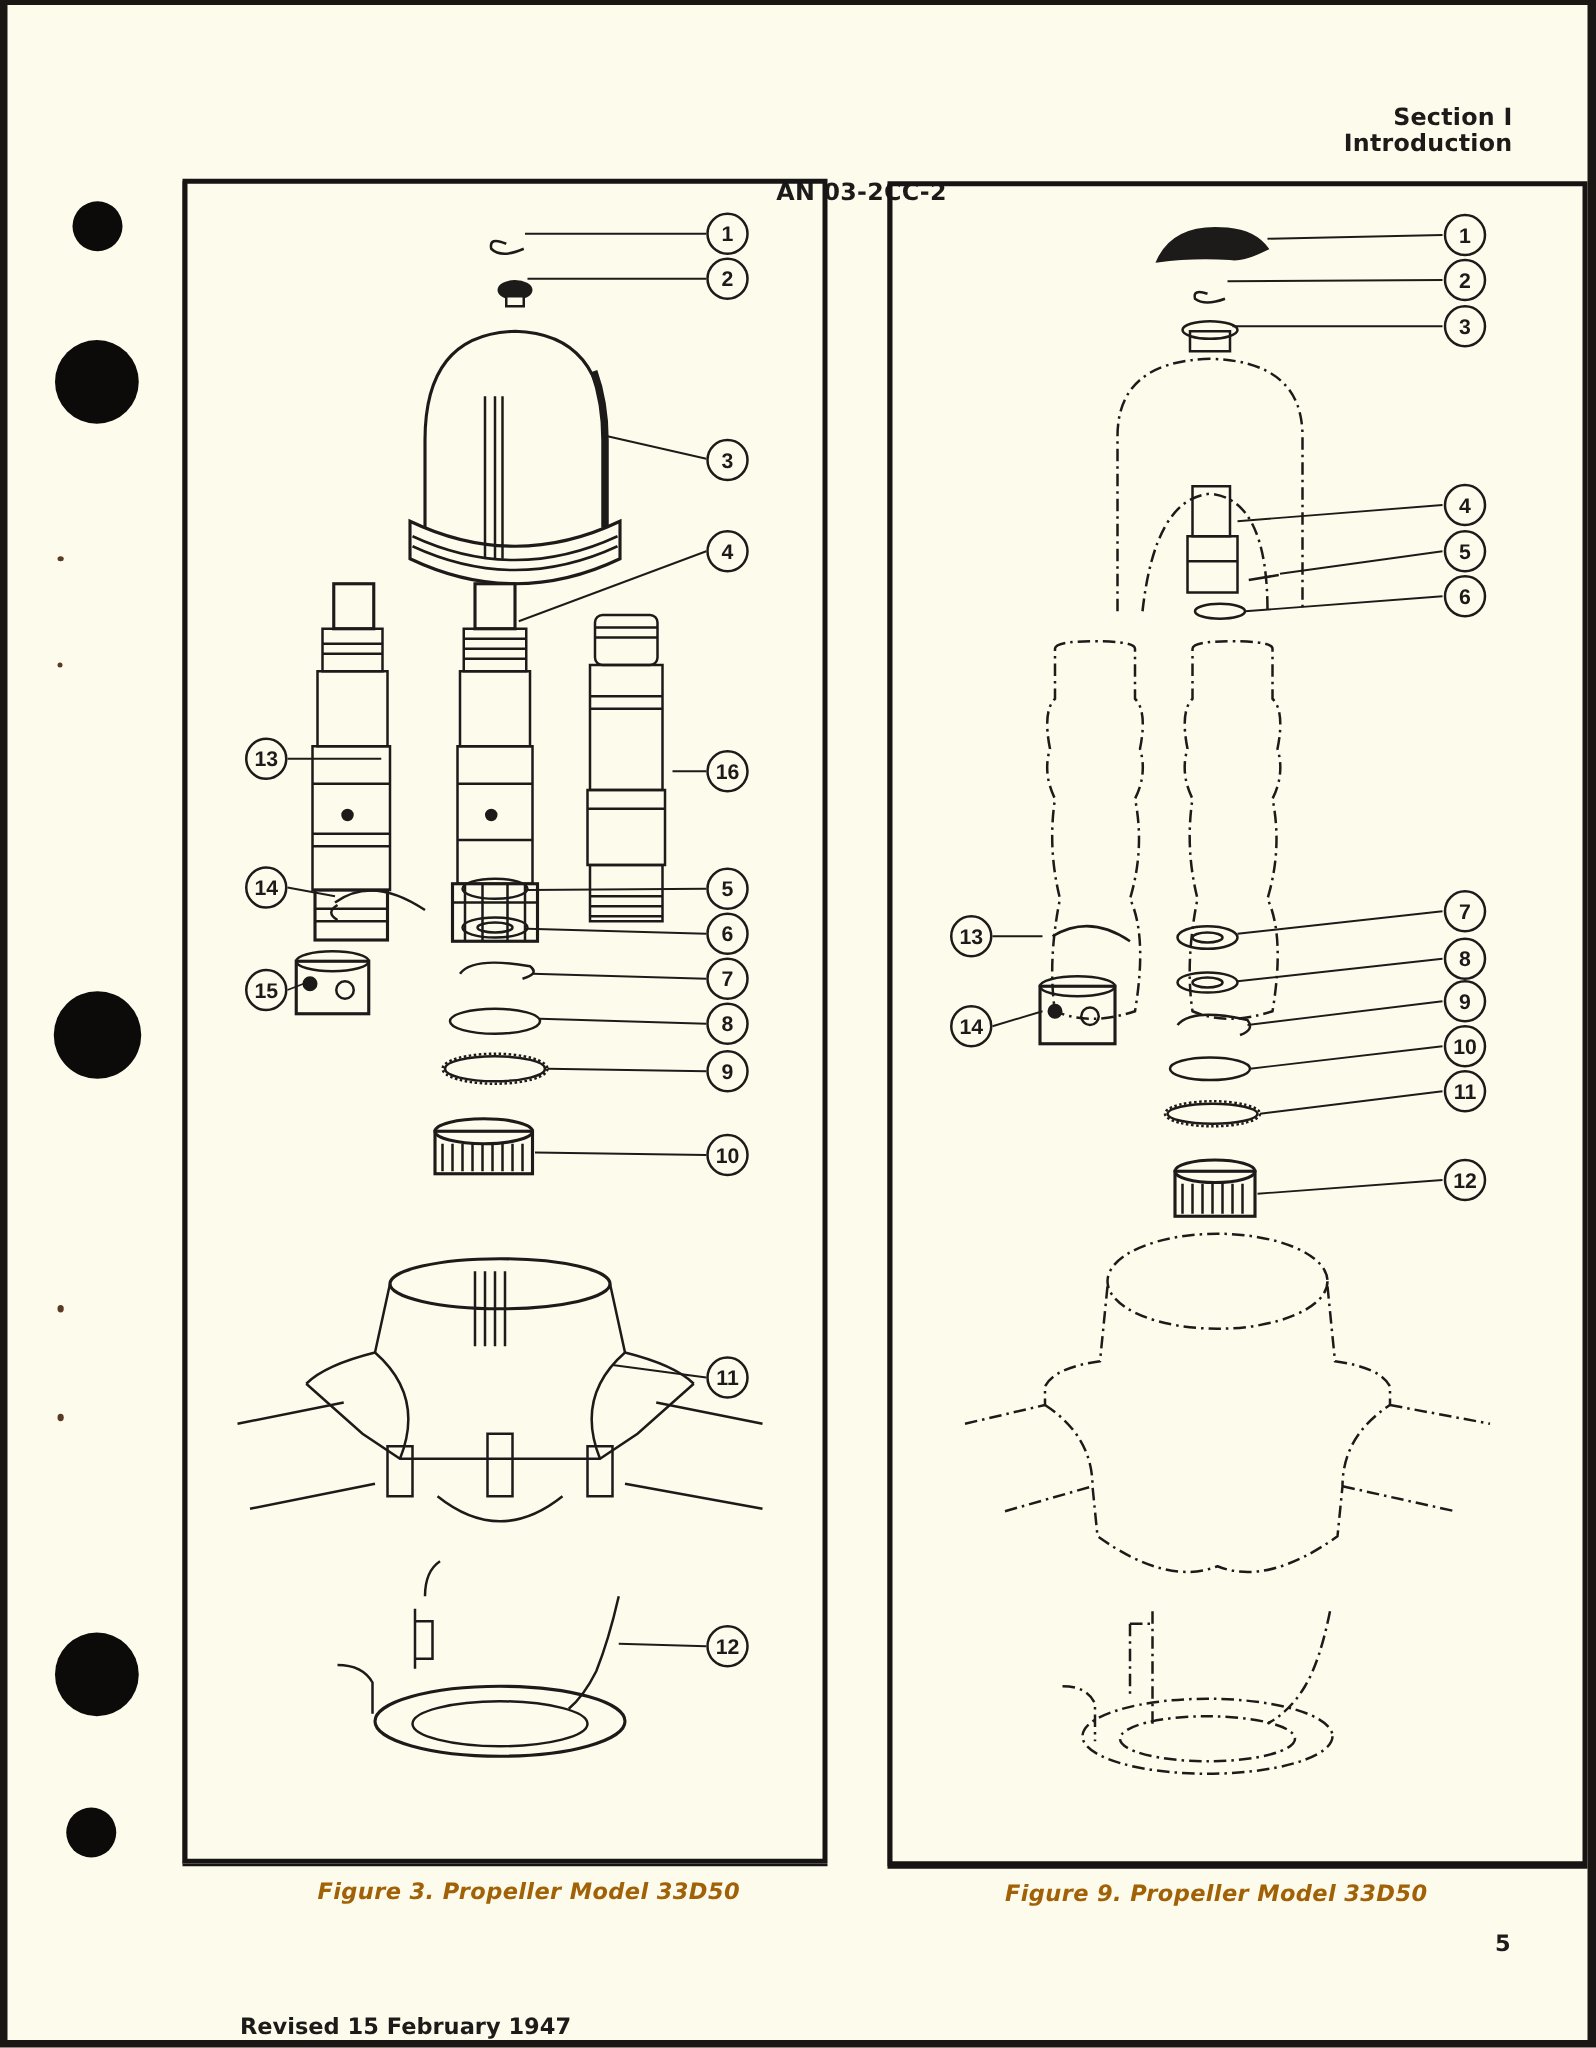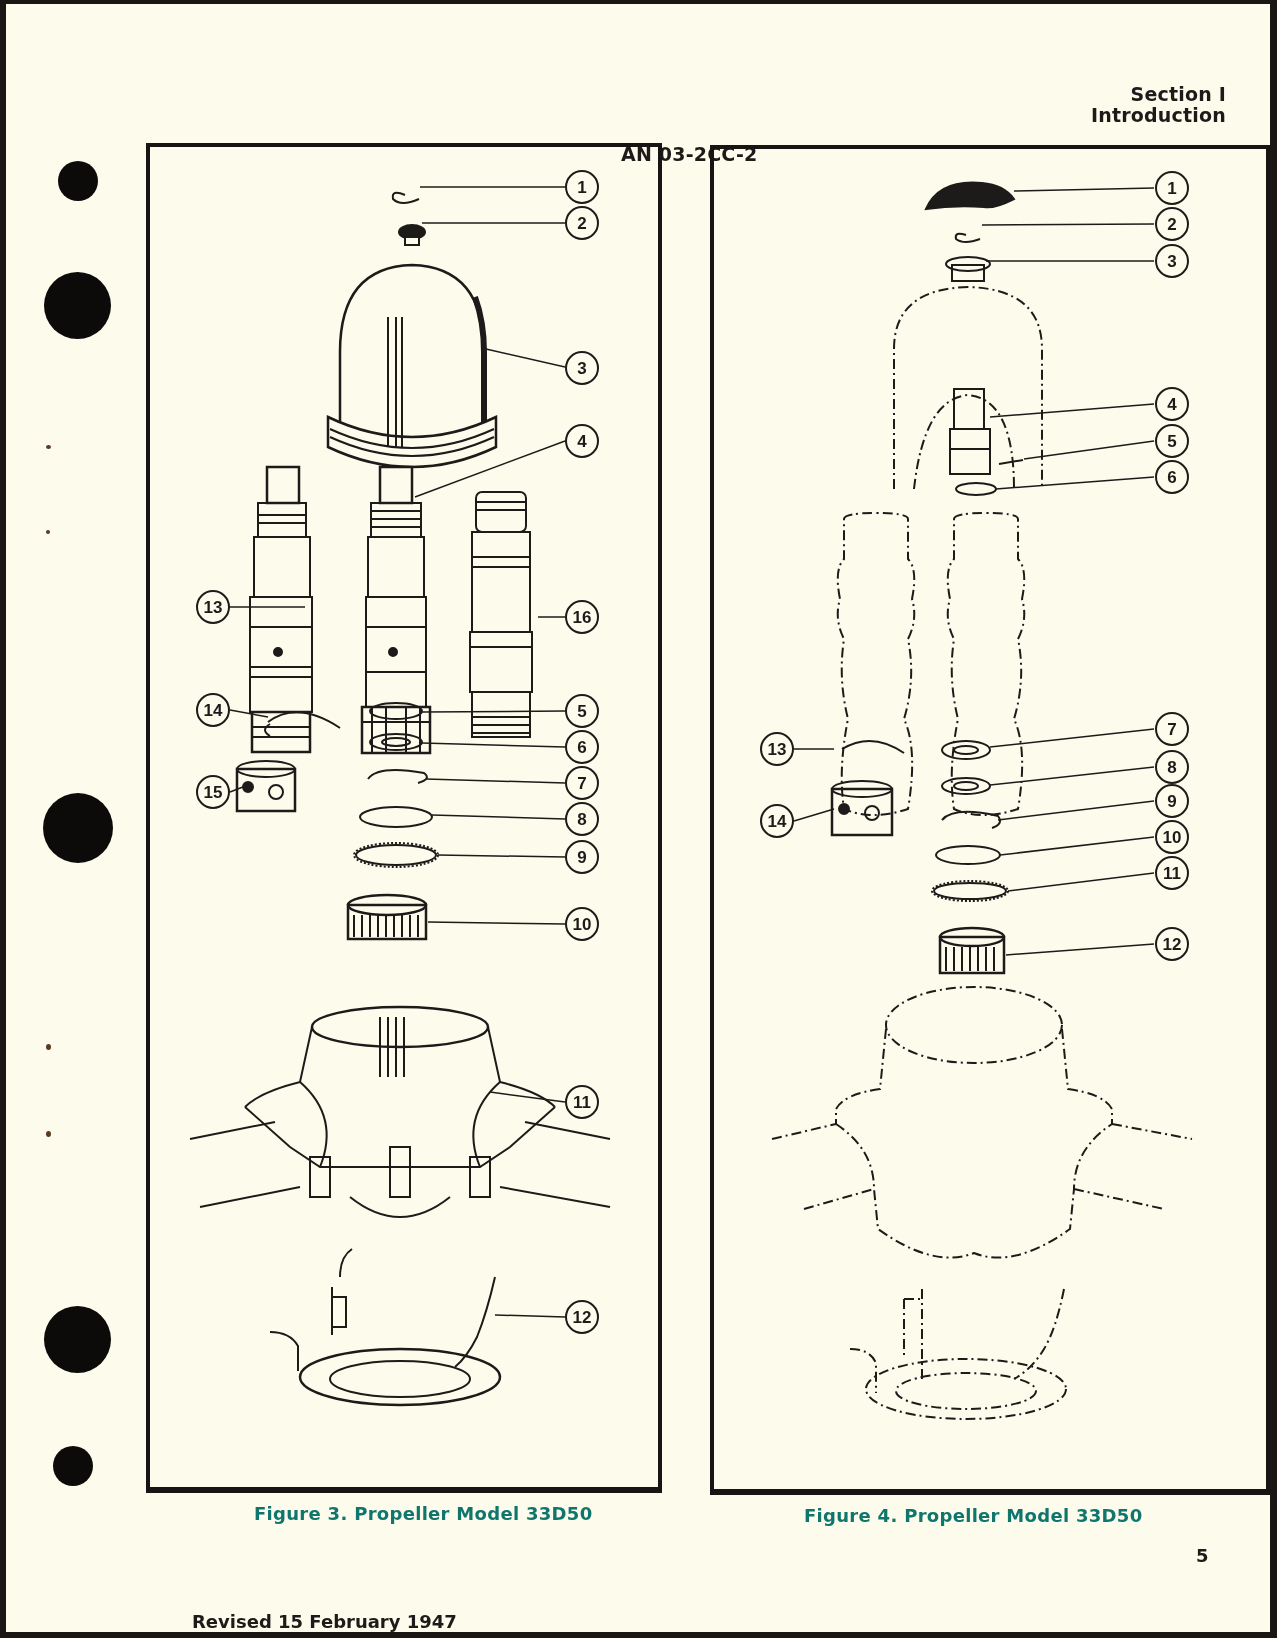--- a/index.html
+++ b/index.html
@@ -15,42 +15,42 @@
   .hole { position: absolute; background: #0d0b0a; border-radius: 50%; }
   .speck { position: absolute; background: #5a3a20; border-radius: 50%; }
   .hdr { position: absolute; font-weight: bold; color: #1d1b1a; font-size: 19px; letter-spacing: 0.2px; }
   .hdr-right { text-align: right; line-height: 21px; }
   .frame {
     position: absolute; border: 4px solid #171514; box-shadow: 0 2px 0 #171514;
     background: transparent;
   }
   .frame svg { position: absolute; left: 0; top: 0; }
   .caption {
-    position: absolute; font-weight: bold; color: #0f766e;
+    position: absolute; font-weight: bold; font-style: italic; color: #a16207;
     font-size: 18px; letter-spacing: 0.3px;
   }
   .footer { position: absolute; font-weight: bold; color: #1d1b1a; font-size: 18px; }
 </style>
 </head>
 <body>
 
 <div class="page">
 
   <div class="hole" style="left:52px;top:157px;width:40px;height:40px;"></div>
   <div class="hole" style="left:38px;top:268px;width:67px;height:67px;"></div>
   <div class="hole" style="left:37px;top:789px;width:70px;height:70px;"></div>
   <div class="hole" style="left:38px;top:1302px;width:67px;height:67px;"></div>
   <div class="hole" style="left:47px;top:1442px;width:40px;height:40px;"></div>
   <div class="speck" style="left:40px;top:441px;width:5px;height:4px;"></div>
   <div class="speck" style="left:40px;top:526px;width:4px;height:4px;"></div>
   <div class="speck" style="left:40px;top:1040px;width:5px;height:6px;"></div>
   <div class="speck" style="left:40px;top:1127px;width:5px;height:6px;"></div>
 
   <div class="hdr" style="left:615px;top:101px;margin-top:38px;">AN 03-2CC-2</div>
-  <div class="hdr hdr-right" style="right:44px;top:80px;">
+  <div class="hdr hdr-right" style="right:60px;top:80px;">
     <div>Section I</div>
     <div>Introduction</div>
   </div>
 
   <div class="frame" style="left:140px;top:139px;width:508px;height:1340px;">
     <svg width="508" height="1340" viewBox="0 0 508 1340" fill="none" stroke="#1d1b1a" stroke-width="2">
 
       <path d="M255 48 q-14 -6 -12 4 q8 8 26 0"></path>
 
       <ellipse cx="262" cy="85" rx="13" ry="7" fill="#1d1b1a"></ellipse>
@@ -316,17 +316,17 @@
         <text x="458" y="624">8</text>
         <text x="458" y="658">9</text>
         <text x="458" y="694">10</text>
         <text x="458" y="730">11</text>
         <text x="458" y="801">12</text>
         <text x="63" y="606">13</text>
         <text x="63" y="678">14</text>
       </g>
     </svg>
   </div>
-  <div class="caption" style="left:798px;top:1501px;">Figure 4. Propeller Model 33D50</div>
+  <div class="caption" style="left:798px;top:1501px;">Figure 9. Propeller Model 33D50</div>
 
   <div class="footer" style="left:146px;top:1607px;margin-left:40px;">Revised 15 February 1947</div>
   <div class="footer" style="left:1190px;top:1541px;">5</div>
 </div>
 
 </body></html>

